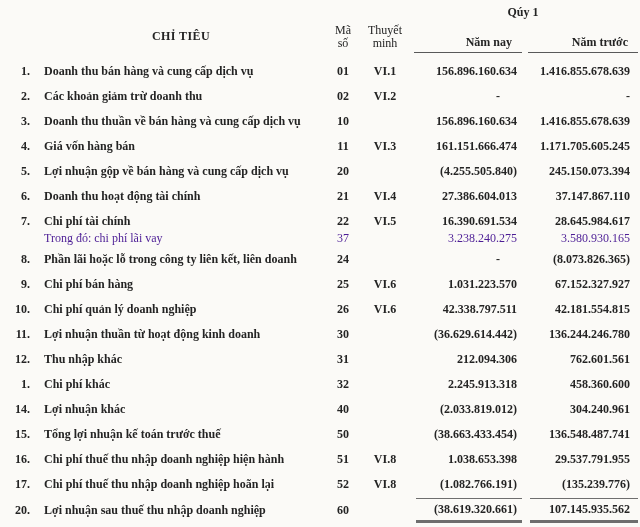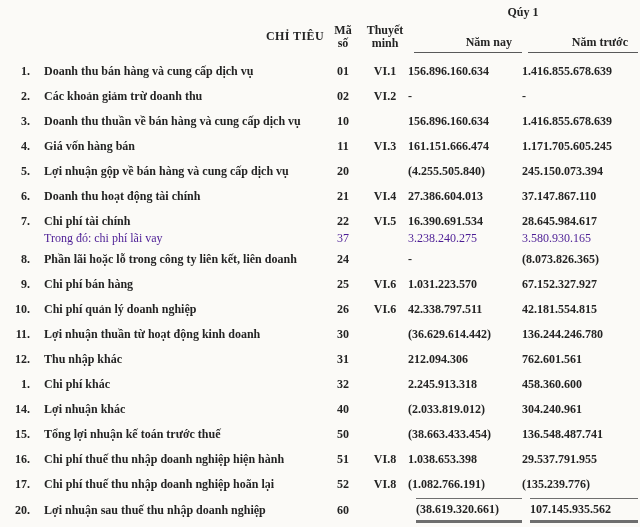--- a/index.html
+++ b/index.html
@@ -35,30 +35,30 @@
   .hdr-quarter {
     grid-column: 5 / 7;
     grid-row: 1;
     text-align: center;
     font-weight: bold;
     padding-top: 2px;
   }
   .hdr-criteria {
     grid-column: 2;
     grid-row: 2;
-    text-align: right;
+    text-align: center;
     font-weight: bold;
     align-self: center;
     letter-spacing: 0.4px;
   }
   .hdr-code, .hdr-note {
     grid-row: 1 / 3;
     align-self: end;
     text-align: center;
-    font-weight: bold;
+    font-weight: normal;
     line-height: 13px;
     padding-bottom: 3px;
     margin-top: 39px;
   }
   .hdr-code { grid-column: 3; }
   .hdr-note { grid-column: 4; }
   .hdr-year {
     grid-row: 2;
     align-self: end;
     text-align: right;
@@ -75,21 +75,21 @@
     align-items: center;
   }
   .row .cell {
     font-weight: bold;
     line-height: 13px;
   }
   .c-num  { text-align: right; padding-right: 8px; }
   .c-label{ padding-left: 6px; }
   .c-code { text-align: center; }
   .c-note { text-align: center; }
-  .val    { text-align: left; padding-right: 5px; }
+  .val    { text-align: right; padding-right: 5px; }
   .c-nt.val { padding-right: 8px; }
   .row.sub {
     height: 17px;
     margin-top: -4px;
   }
   .row.sub .cell {
     font-weight: normal;
     color: #4c1d95;
   }
   .row.total {

